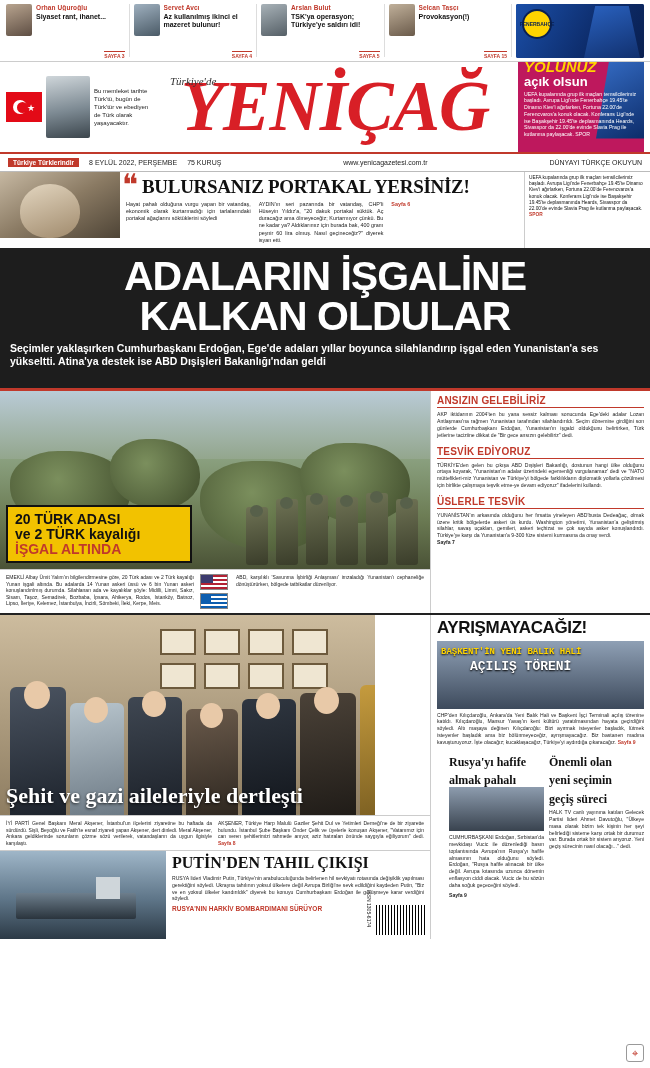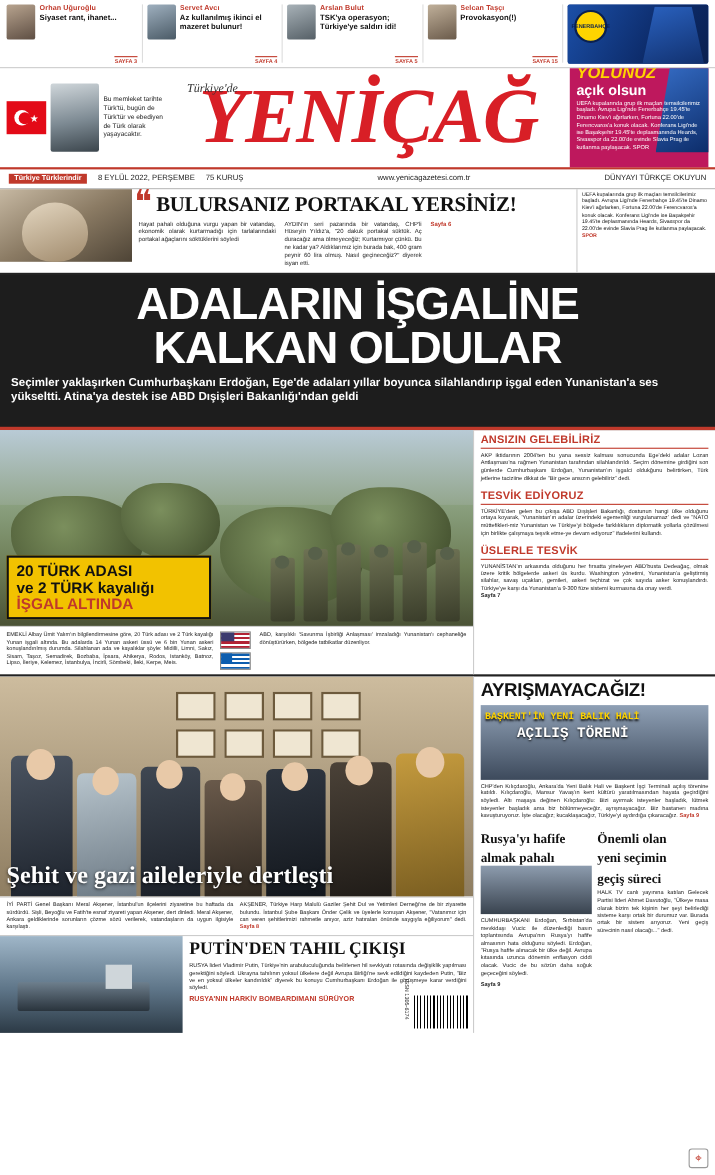--- a/index.html
+++ b/index.html
@@ -217,21 +217,21 @@
   .side-title {
     color: #c0392b; font-weight: bold; font-size: 10px; letter-spacing: .2px;
     border-bottom: 1px solid #c0392b; padding-bottom: 1px; margin-bottom: 3px;
   }
   .side-text { font-size: 5.1px; line-height: 1.34; text-align: justify; color: #222; }
 
   
   .bottom-row { display: flex; border-top: 2px solid #222; }
   .bl { width: 430px; position: relative; }
   .group-photo {
-    width: 430px; height: 200px; position: relative; overflow: hidden;
+    width: 375px; height: 200px; position: relative; overflow: hidden;
     background: linear-gradient(180deg,#c8b79b 0%,#ab9madd 30%,#8d7b5f 100%);
   }
   .gp-wall { position:absolute; inset:0; background: linear-gradient(180deg,#cdbc9e,#8e7d61); }
   .gp-frame {
     position: absolute; background: #efe6d2; border: 2px solid #6d5a3c;
   }
   .gp-person { position: absolute; bottom: 0; border-radius: 6px 6px 0 0; }
   .gp-head { position: absolute; border-radius: 50%; background: #e8c9a8; }
   .bl-head {
     position: absolute; left: 6px; bottom: 6px; font-family: "Liberation Serif", serif;
@@ -280,21 +280,21 @@
   .br-photo-cap2 {
     position: absolute; left: 4px; top: 18px; color: #fff; font-weight: bold; font-size: 13px;
     text-shadow: 0 1px 2px #000;
     margin-left: 29px;
   }
   .br-body { font-size: 5.1px; line-height: 1.33; text-align: justify; margin-top: 3px; color:#222; }
   .br-sub {
     margin-top: 6px; font-family: "Liberation Serif", serif; font-weight: bold;
     font-size: 12px; color: #111; line-height: 1.08;
   }
-  .br-two { display: flex; gap: 5px; margin-top: 4px; }
+  .br-two { display: flex; gap: 5px; margin-top: 4px; margin-left: 12px; }
   .br-two .c { flex: 1; }
   .br-mini-photo {
     width: 100%; height: 44px; background: linear-gradient(180deg,#8d9cae,#39434f);
     position: relative; overflow: hidden;
   }
   .corner-logo {
     position: absolute; right: 6px; bottom: 6px; width: 18px; height: 18px;
     border: 1px solid #999; border-radius: 3px; display: flex; align-items: center;
     justify-content: center; font-size: 11px; color: #c0392b; background: #fff;
   }

